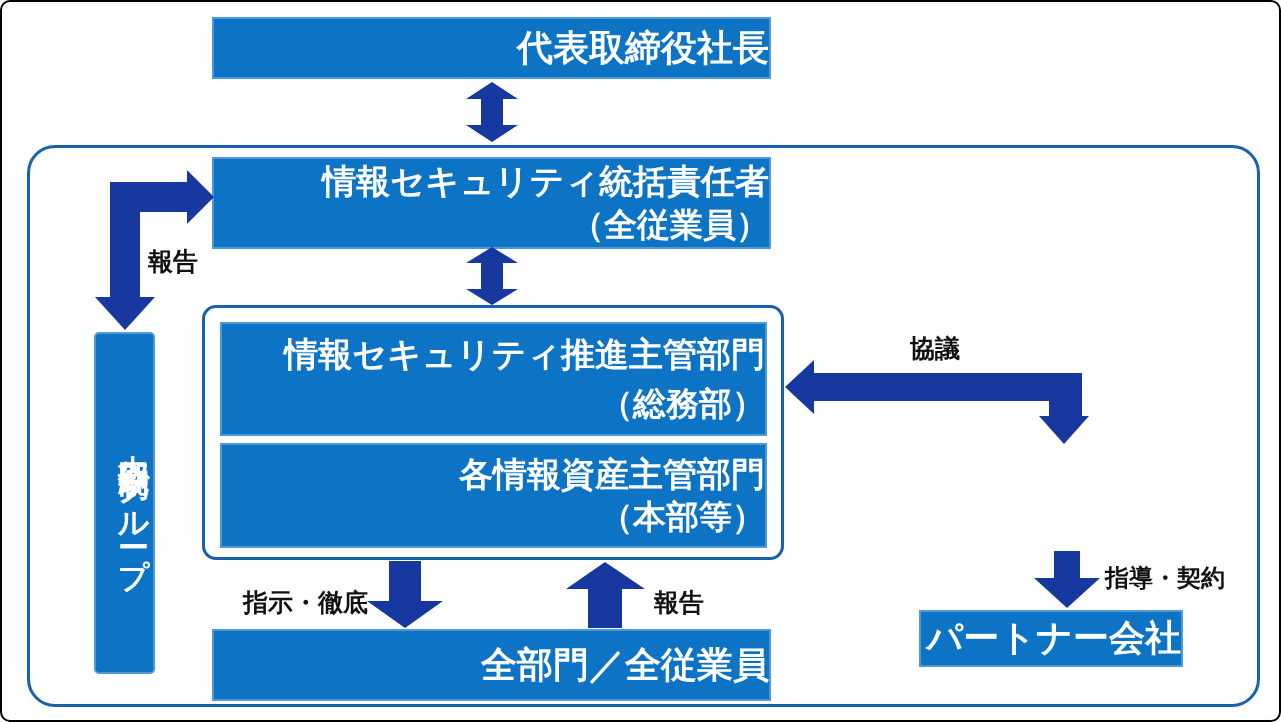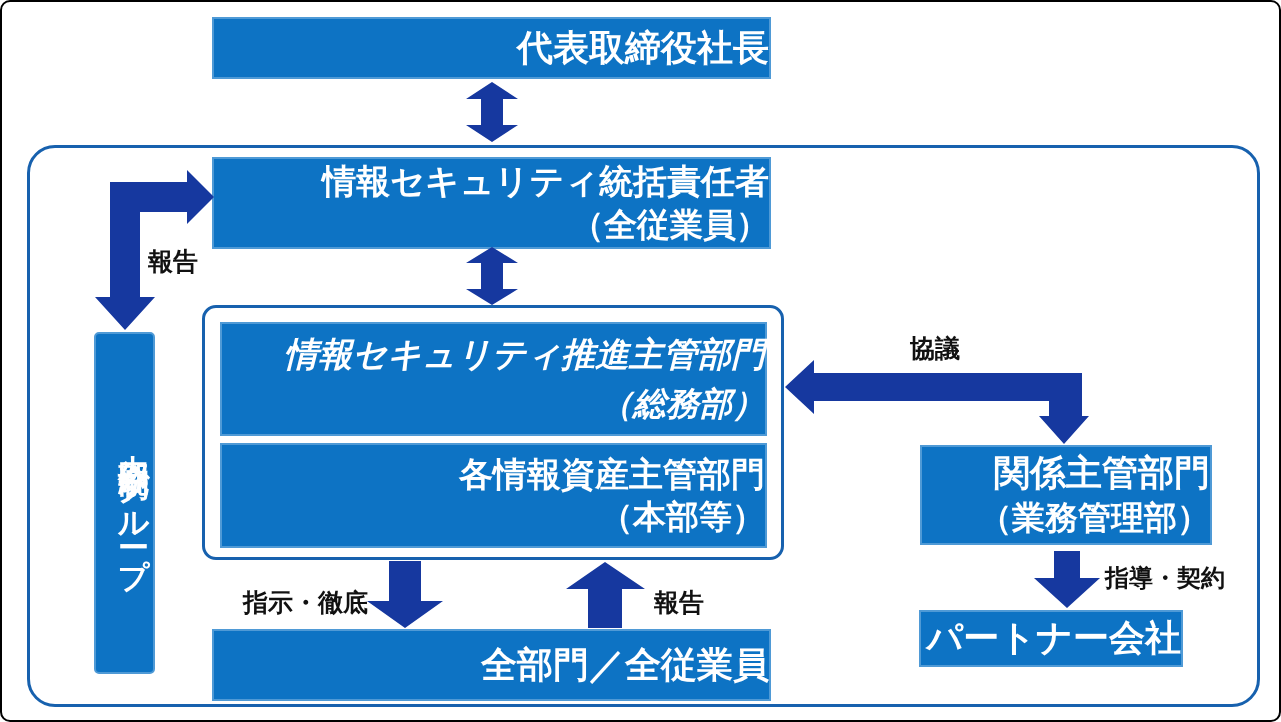--- a/index.html
+++ b/index.html
@@ -64,21 +64,21 @@
 
   <div class="abs node" style="left:210px;top:155px;width:559px;height:92px;font-size:34px;">
     <span>情報セキュリティ統括責任者</span>
     <span style="font-size:33px;">（全従業員）</span>
   </div>
 
   <svg class="abs" style="left:464px;top:245px;" width="52" height="58" viewBox="0 0 52 58">
     <polygon class="arrow-fill" points="26,0 52,16 37,16 37,42 52,42 26,58 0,42 15,42 15,16 0,16"></polygon>
   </svg>
 
-  <div class="abs node" style="left:218px;top:320px;width:547px;height:114px;font-size:34px;justify-content:space-evenly;font-style:italic;">
+  <div class="abs node" style="left:218px;top:320px;width:547px;height:114px;font-size:34px;justify-content:space-evenly;">
     <span>情報セキュリティ推進主管部門</span>
     <span style="font-size:33px;">（総務部）</span>
   </div>
 
   <div class="abs node" style="left:218px;top:441px;width:547px;height:105px;font-size:34px;">
     <span>各情報資産主管部門</span>
     <span style="font-size:33px;">（本部等）</span>
   </div>
 
   <svg class="abs" style="left:90px;top:165px;" width="125" height="165" viewBox="0 0 125 165">
@@ -92,24 +92,20 @@
     <span class="vtext">内部統制グループ</span>
   </div>
 
   <svg class="abs" style="left:783px;top:358px;" width="307" height="84" viewBox="0 0 307 84">
     <polygon class="arrow-fill" points="0,27 29,0 29,13 297,13 297,56 304,56 279,84 254,56 264,56 264,41 29,41 29,54"></polygon>
   </svg>
   <div class="abs edge-label" style="left:908px;top:330px;font-size:25px;">
     <span>協議</span>
   </div>
 
-  <div class="abs node" style="left:918px;top:443px;width:292px;height:100px;font-size:36px;">
-    <span>関係主管部門</span>
-    <span style="font-size:33px;">（業務管理部）</span>
-  </div>
 
   <svg class="abs" style="left:1032px;top:549px;" width="66" height="57" viewBox="0 0 66 57">
     <polygon class="arrow-fill" points="20,0 46,0 46,27 66,27 33,57 0,27 20,27"></polygon>
   </svg>
   <div class="abs edge-label" style="left:1103px;top:560px;font-size:24px;">
     <span>指導・契約</span>
   </div>
 
   <div class="abs node" style="left:917px;top:608px;width:264px;height:57px;font-size:36px;">
     <span>パートナー会社</span>

